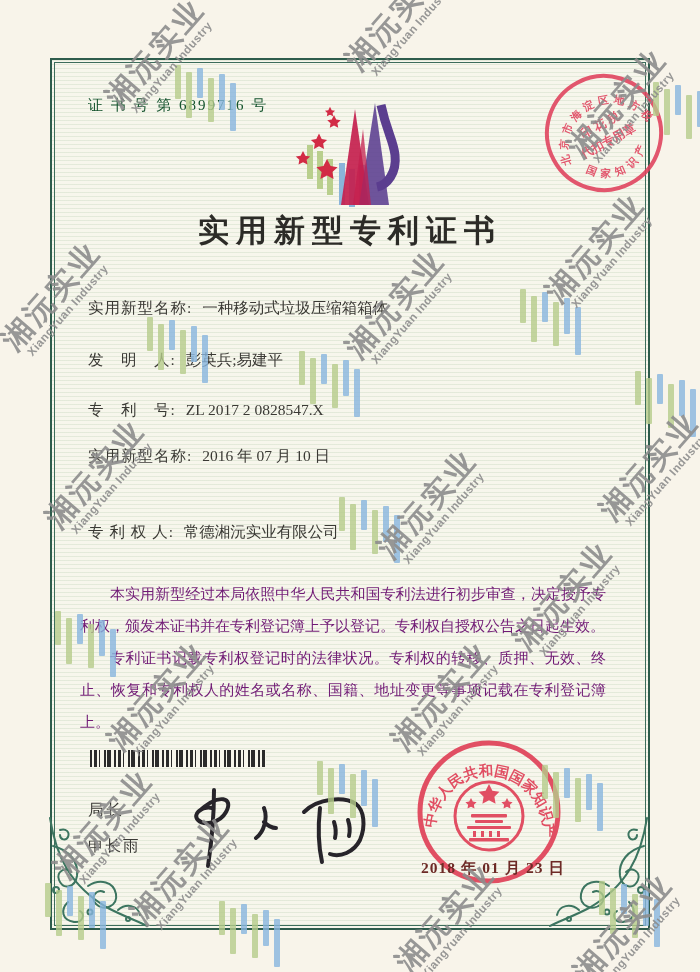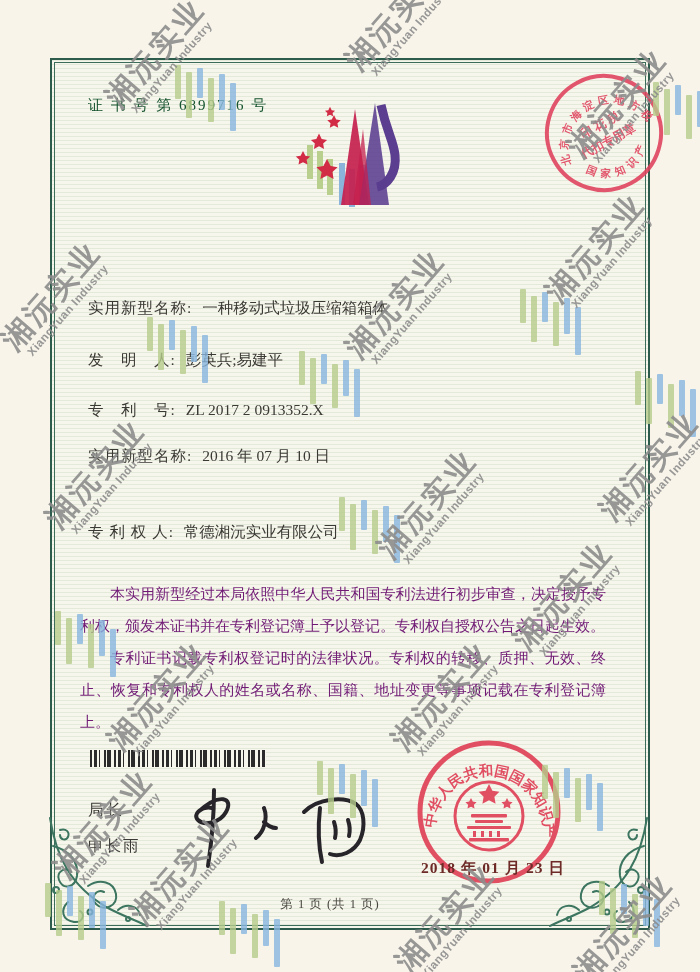--- a/index.html
+++ b/index.html
@@ -110,32 +110,33 @@
       <path d="M30,14 l2.4,4.8 4.8,.8 -3.5,3.2 .8,4.8 -4.5,-2.4 -4.5,2.4 .8,-4.8 -3.5,-3.2 4.8,-.8 z" transform="translate(26,-6) scale(.7)"></path>
     </g>
     <g>
       <path d="M98,2 C104,30 110,36 112,52 C114,70 104,82 94,84" fill="none" stroke="#5b3e8f" stroke-width="9"></path>
       <polygon points="72,6 58,102 86,102" fill="#c41f4e" opacity=".92"></polygon>
       <polygon points="92,0 76,102 106,102" fill="#5b3e8f" opacity=".88"></polygon>
       <polygon points="80,26 70,102 88,102" fill="#c41f4e" opacity=".75"></polygon>
     </g>
   </svg>
 
+  <div class="title">实用新型专利证书</div>
 
   <div class="field" style="top:298px">
     <span class="lbl">实用新型名称:</span>
     <span class="val">一种移动式垃圾压缩箱箱体</span>
   </div>
   <div class="field" style="top:350px">
     <span class="lbl">发　明　人:</span>
     <span class="val">彭英兵;易建平</span>
   </div>
   <div class="field" style="top:400px">
     <span class="lbl">专　利　号:</span>
-    <span class="val">ZL 2017 2 0913352.X</span>
+    <span class="val">ZL 2017 2 0828547.X</span>
   </div>
   <div class="field" style="top:446px">
     <span class="lbl">实用新型名称:</span>
     <span class="val">2016 年 07 月 10 日</span>
   </div>
   <div class="field" style="top:522px">
     <span class="lbl">专 利 权 人:</span>
     <span class="val">常德湘沅实业有限公司</span>
   </div>
 
@@ -193,21 +194,20 @@
     <text font-size="10.5" font-weight="bold" fill="#e0415c" font-family="Liberation Serif, serif">
       <textPath href="#taxTop" startOffset="4" textLength="158">北京市海淀区地方税务局</textPath>
     </text>
     <text font-size="10.5" font-weight="bold" fill="#e0415c" font-family="Liberation Serif, serif">
       <textPath href="#taxBottom" startOffset="2" textLength="105">国家知识产权局</textPath>
     </text>
     <text x="63" y="58" text-anchor="middle" font-size="12" font-weight="bold" fill="#e0415c">印 花 税</text>
     <text x="63" y="76" text-anchor="middle" font-size="12" font-weight="bold" fill="#e0415c">代扣专用章</text>
   </svg>
 
-  <div class="footer">第 1 页 (共 1 页)</div>
 
   <div id="bar-layer">
       <div class="bars" style="left: 208px; top: 100px;">
         <span style="left: 0px; top: 0px; height: 34px; background: rgb(181, 204, 139);"></span>
         <span style="left: 11px; top: 7px; height: 46px; background: rgb(181, 204, 139);"></span>
         <span style="left: 22px; top: 3px; height: 30px; background: rgb(135, 181, 222);"></span>
         <span style="left: 33px; top: 13px; height: 44px; background: rgb(181, 204, 139);"></span>
         <span style="left: 44px; top: 9px; height: 36px; background: rgb(135, 181, 222);"></span>
         <span style="left: 55px; top: 18px; height: 48px; background: rgb(135, 181, 222);"></span>
       </div>

